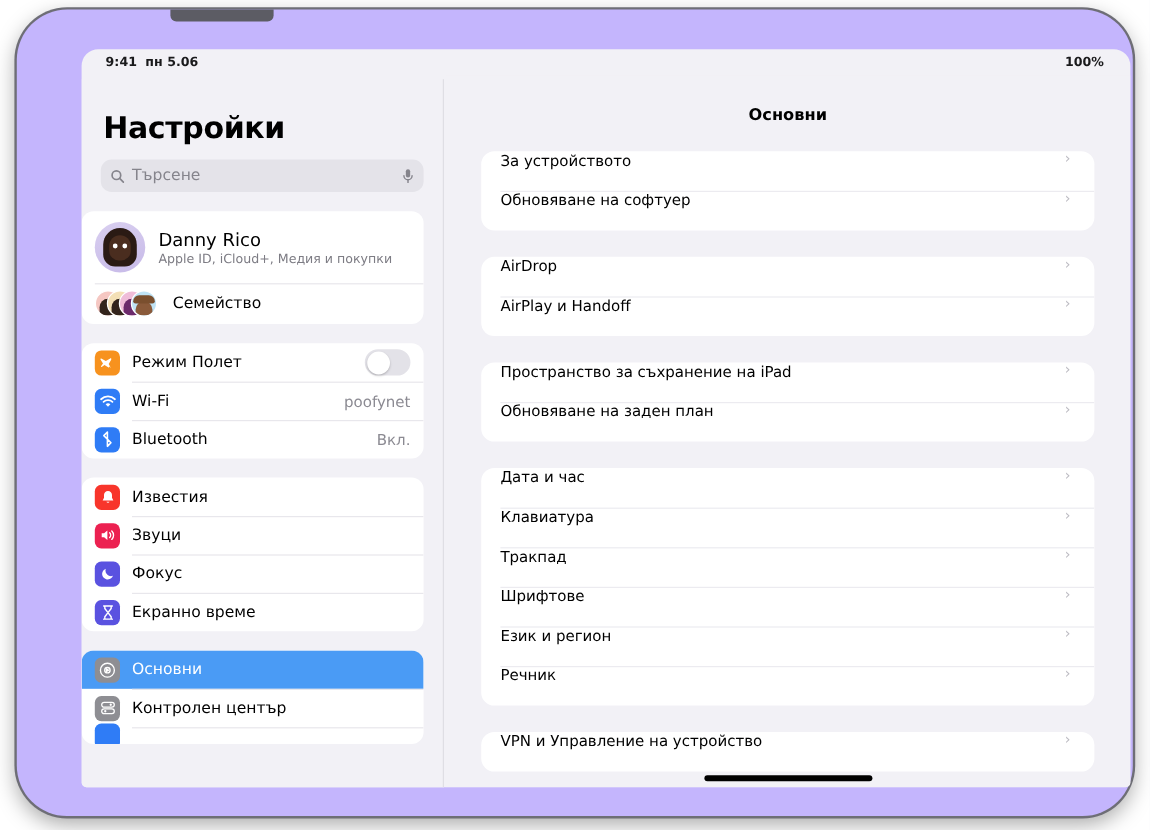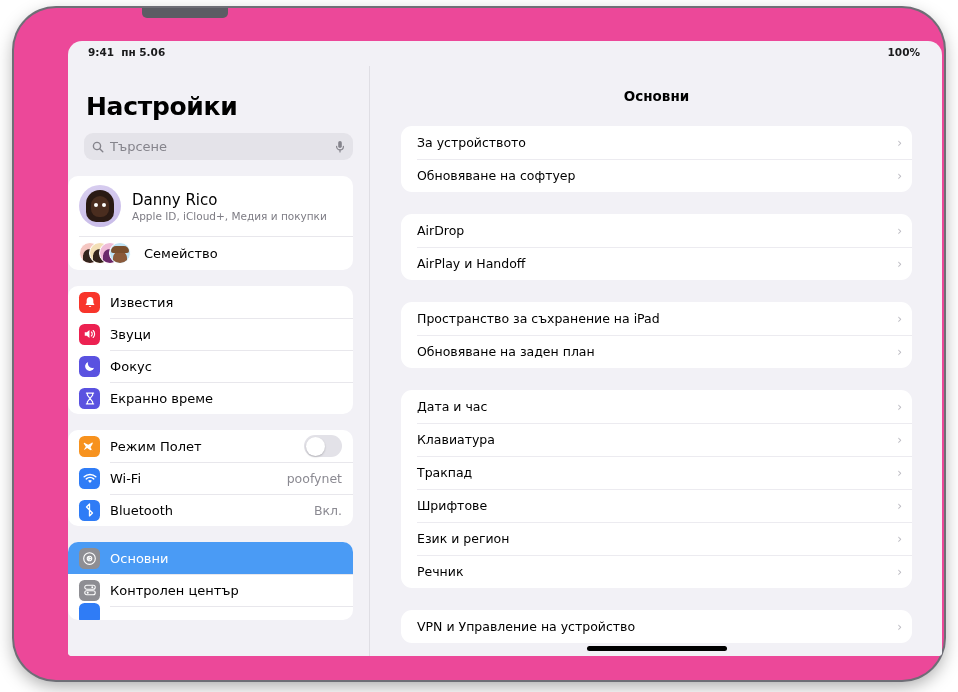--- a/index.html
+++ b/index.html
@@ -7,21 +7,21 @@
     width:958px; height:692px;
     background:#ffffff;
     font-family:"DejaVu Sans", sans-serif;
     overflow:hidden;
   }
 
   
   #device-frame {
     position:absolute; left:14px; top:8px;
     width:930px; height:672px;
-    background:#ec4899;
+    background:#c4b5fd;
     border-radius:42px;
     box-shadow:0 0 0 2px #6e6e76, 0 6px 18px rgba(0,0,0,.35);
   }
   #camera-bump {
     position:absolute; left:128px; top:0px;
     width:86px; height:10px;
     background:#5c5c64;
     border-radius:0 0 5px 5px;
   }
   #screen {
@@ -166,22 +166,22 @@
   
   #detail-title {
     text-align:center; font-size:13.5px; font-weight:bold;
     color:#000; padding-top:25px;
   }
   .d-group {
     margin:22px 30px 0 30px;
     background:#fff; border-radius:11px; overflow:hidden;
   }
   .d-row {
-    height:33px; display:flex; align-items:center;
-    padding:0 10px 0 16px; position:relative;
+    height:33px; display:flex; align-items:flex-start;
+    padding:0 20px 0 16px; position:relative;
   }
   .d-row + .d-row::before {
     content:""; position:absolute; left:16px; right:0; top:0;
     height:1px; background:#ecebf0;
   }
   .d-label { flex:1; font-size:12.5px; color:#000; }
   .chev { color:#bcbbc2; font-size:12px; line-height:1; }
 
   #home-indicator {
     position:absolute; left:50%; transform:translateX(-50%);
@@ -269,20 +269,57 @@
                 <i></i>
               </span>
           </div>
           <div class="s-label">Семейство</div>
         </div>
       </div>
 
       <div class="s-group">
 
         <div class="s-row">
+          <span class="app-icon ic-airplane">
+            <svg width="13" height="13" viewBox="0 0 16 16">
+                <path d="M14.2 9.1 9.6 7.7 8.4 3.1c-.2-.7-.5-1.1-.9-1.1s-.7.4-.9 1.1L5.4 7.7.8 9.1c-.6.2-.8.5-.8.8s.3.6.8.7l4.3.9.5 3.1c.1.5.3.8.6.8s.5-.3.6-.8l.5-3.1 4.3-.9c.6-.1.8-.4.8-.7s-.2-.6-.8-.8Z" fill="#fff" transform="rotate(45 8 8)"></path>
+              </svg>
+          </span>
+          <span class="s-label">Режим Полет</span>
+          <span class="toggle">
+              <span class="knob"></span>
+            </span>
+        </div>
+
+        <div class="s-row">
+          <span class="app-icon ic-wifi">
+            <svg width="14" height="11" viewBox="0 0 14 11">
+              <path d="M7 10 5 7.8a3.1 3.1 0 0 1 4 0Z" fill="#fff"></path>
+              <path d="M3.3 5.9a5.5 5.5 0 0 1 7.4 0" stroke="#fff" stroke-width="1.5" fill="none" stroke-linecap="round"></path>
+              <path d="M1.2 3.7a8.4 8.4 0 0 1 11.6 0" stroke="#fff" stroke-width="1.5" fill="none" stroke-linecap="round"></path>
+            </svg>
+          </span>
+          <span class="s-label">Wi-Fi</span>
+          <span class="s-value">poofynet</span>
+        </div>
+
+        <div class="s-row">
+          <span class="app-icon ic-bt">
+            <svg width="9" height="14" viewBox="0 0 10 16">
+              <path d="M5 8 1.6 4.6 5 1.2v13.6l3.4-3.4L1.6 4.6" stroke="#fff" stroke-width="1.5" fill="none" stroke-linejoin="round" stroke-linecap="round"></path>
+            </svg>
+          </span>
+          <span class="s-label">Bluetooth</span>
+          <span class="s-value">Вкл.</span>
+        </div>
+      </div>
+
+      <div class="s-group">
+
+        <div class="s-row">
           <span class="app-icon ic-notif">
             <svg width="12" height="13" viewBox="0 0 14 15">
               <path d="M7 1.2c-2.3 0-3.9 1.7-3.9 4v2.6L1.8 10.4h10.4l-1.3-2.6V5.2c0-2.3-1.6-4-3.9-4Z" fill="#fff"></path>
               <path d="M5.5 11.7a1.6 1.6 0 0 0 3 0Z" fill="#fff"></path>
             </svg>
           </span>
           <span class="s-label">Известия</span>
         </div>
 
         <div class="s-row">
@@ -305,57 +342,20 @@
           <span class="s-label">Фокус</span>
         </div>
 
         <div class="s-row">
           <span class="app-icon ic-screen">
             <svg width="10" height="13" viewBox="0 0 11 14">
               <path d="M1.5 1h8M1.5 13h8M2.6 1v2.2L5.5 7l2.9-3.8V1M2.6 13v-2.2L5.5 7l2.9 3.8V13" stroke="#fff" stroke-width="1.3" fill="none" stroke-linecap="round" stroke-linejoin="round"></path>
             </svg>
           </span>
           <span class="s-label">Екранно време</span>
-        </div>
-      </div>
-
-      <div class="s-group">
-
-        <div class="s-row">
-          <span class="app-icon ic-airplane">
-            <svg width="13" height="13" viewBox="0 0 16 16">
-                <path d="M14.2 9.1 9.6 7.7 8.4 3.1c-.2-.7-.5-1.1-.9-1.1s-.7.4-.9 1.1L5.4 7.7.8 9.1c-.6.2-.8.5-.8.8s.3.6.8.7l4.3.9.5 3.1c.1.5.3.8.6.8s.5-.3.6-.8l.5-3.1 4.3-.9c.6-.1.8-.4.8-.7s-.2-.6-.8-.8Z" fill="#fff" transform="rotate(45 8 8)"></path>
-              </svg>
-          </span>
-          <span class="s-label">Режим Полет</span>
-          <span class="toggle">
-              <span class="knob"></span>
-            </span>
-        </div>
-
-        <div class="s-row">
-          <span class="app-icon ic-wifi">
-            <svg width="14" height="11" viewBox="0 0 14 11">
-              <path d="M7 10 5 7.8a3.1 3.1 0 0 1 4 0Z" fill="#fff"></path>
-              <path d="M3.3 5.9a5.5 5.5 0 0 1 7.4 0" stroke="#fff" stroke-width="1.5" fill="none" stroke-linecap="round"></path>
-              <path d="M1.2 3.7a8.4 8.4 0 0 1 11.6 0" stroke="#fff" stroke-width="1.5" fill="none" stroke-linecap="round"></path>
-            </svg>
-          </span>
-          <span class="s-label">Wi-Fi</span>
-          <span class="s-value">poofynet</span>
-        </div>
-
-        <div class="s-row">
-          <span class="app-icon ic-bt">
-            <svg width="9" height="14" viewBox="0 0 10 16">
-              <path d="M5 8 1.6 4.6 5 1.2v13.6l3.4-3.4L1.6 4.6" stroke="#fff" stroke-width="1.5" fill="none" stroke-linejoin="round" stroke-linecap="round"></path>
-            </svg>
-          </span>
-          <span class="s-label">Bluetooth</span>
-          <span class="s-value">Вкл.</span>
         </div>
       </div>
 
       <div class="s-group">
 
         <div class="s-row selected">
           <span class="app-icon ic-general">
             <svg width="15" height="15" viewBox="0 0 16 16">
               <circle cx="8" cy="8" r="6.2" stroke="#fff" stroke-width="1.2" fill="none"></circle>
               <circle cx="8" cy="8" r="2.4" stroke="#fff" stroke-width="1.2" fill="none"></circle>

